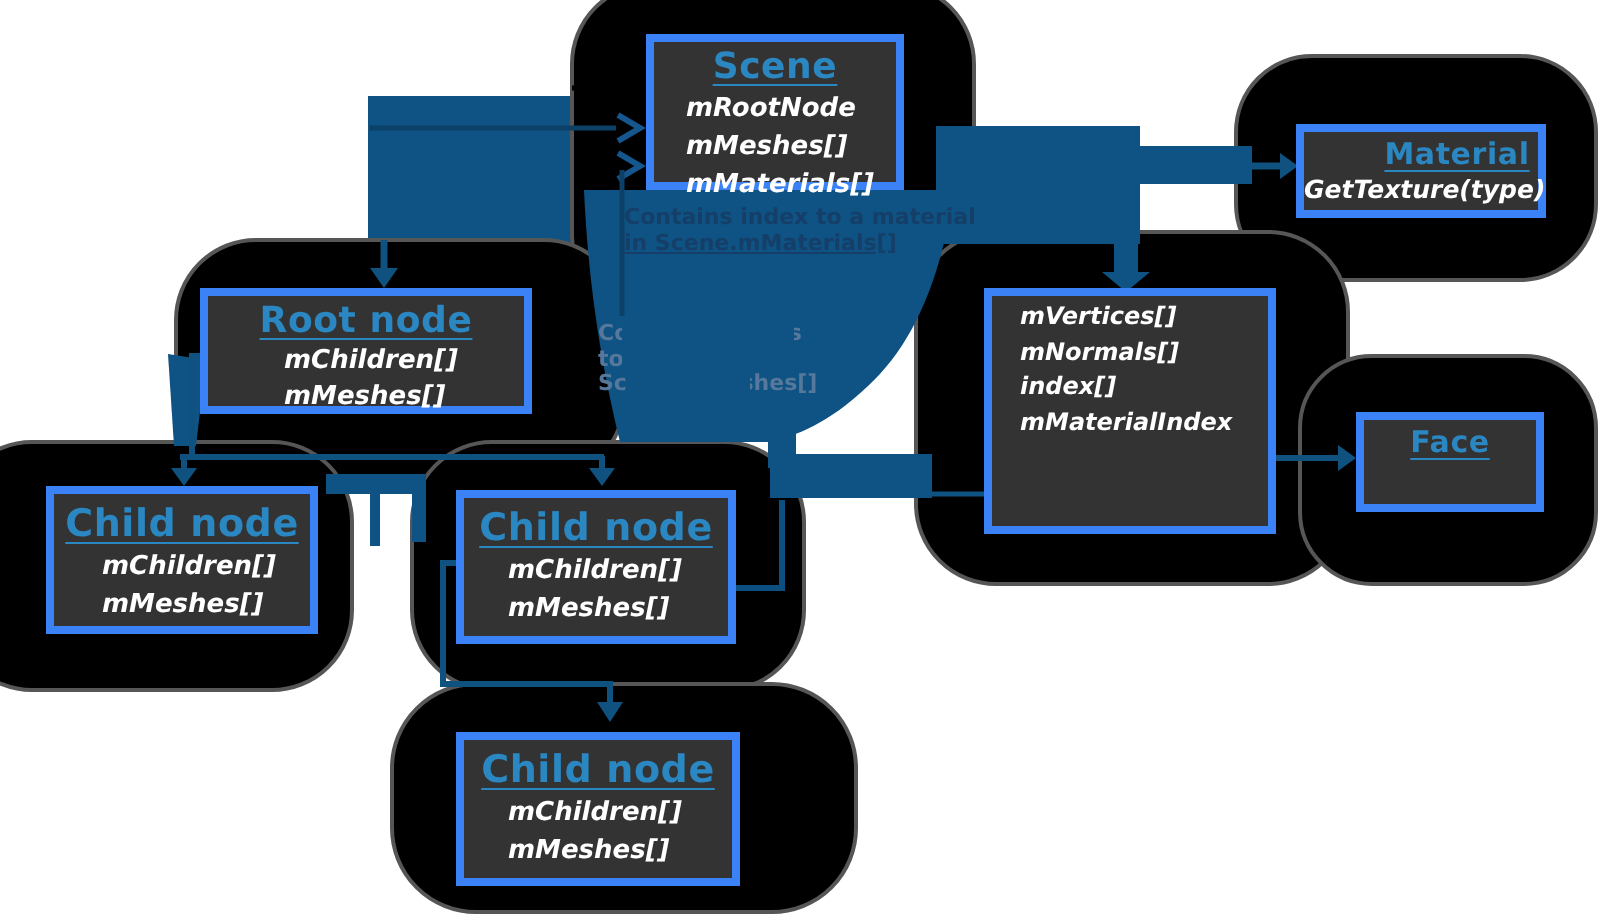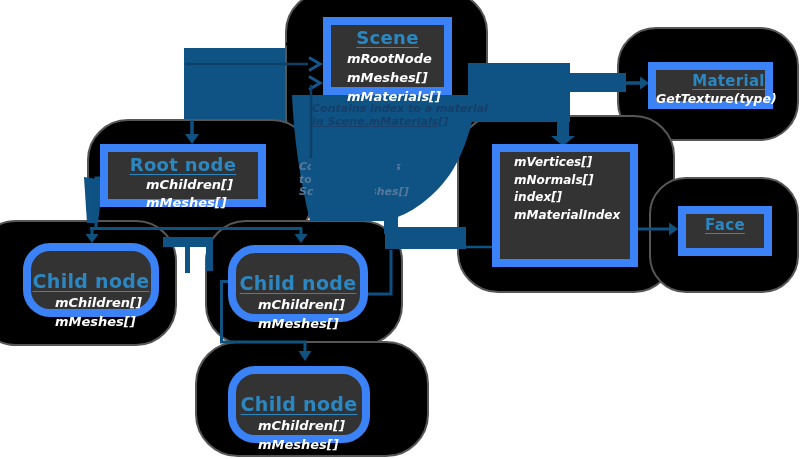--- a/index.html
+++ b/index.html
@@ -2,21 +2,21 @@
 <html><head>
 <meta charset="utf-8">
 <style>
   html,body{margin:0;padding:0;}
   #stage{
     position:relative;width:800px;height:459px;background:#ffffff;overflow:hidden;
     font-family:"DejaVu Sans","Liberation Sans",sans-serif;
   }
   #conn{position:absolute;left:0;top:0;width:800px;height:459px;}
   .box{
-    position:absolute;background:#333333;border:8px solid #3b82f6;box-sizing:border-box;
+    position:absolute;background:#333333;border:4px solid #3b82f6;box-sizing:border-box;
     z-index:30;
   }
   .box .t{
     display:block;text-align:center;font-weight:bold;color:#2b87c2;
     text-decoration:underline;text-underline-offset:3px;letter-spacing:.3px;
   }
   .box .f{
     display:block;color:#ffffff;font-weight:bold;font-style:italic;white-space:nowrap;
   }
   
@@ -34,31 +34,31 @@
   #box-root .f{font-size:13px;line-height:18px;padding-left:38px;}
   
   #box-mesh{left:492px;top:144px;width:146px;height:123px;padding-top:2px;}
   #box-mesh .t{font-size:18px;line-height:23px;}
   #box-mesh .f{font-size:12px;line-height:17.6px;padding-left:14px;}
   
   #box-face{left:678px;top:206px;width:94px;height:50px;padding-top:2px;}
   #box-face .t{font-size:15px;line-height:19px;}
   #box-face .f{font-size:12.5px;line-height:17px;text-align:center;}
   
-  .childbox{padding-top:18px;border-radius:27px;}
+  .childbox{padding-top:3px;}
   .childbox .t{font-size:19px;line-height:25px;}
   .childbox .f{font-size:13px;line-height:18.5px;}
   #box-child-left{left:23px;top:243px;width:136px;height:74px;}
   #box-child-left .f{padding-left:24px;}
   #box-child-mid{left:228px;top:245px;width:140px;height:77px;}
   #box-child-mid .f{padding-left:22px;}
   #box-child-bot{left:228px;top:366px;width:142px;height:77px;}
   #box-child-bot .f{padding-left:22px;}
   
-  .note{position:absolute;z-index:20;font-weight:bold;font-style:italic;white-space:nowrap;}
+  .note{position:absolute;z-index:20;font-weight:bold;white-space:nowrap;}
   #note-material{left:312px;top:103px;font-size:11px;line-height:12.5px;color:#153f68;}
   #note-material .u{text-decoration:underline;}
   #note-mesh{left:299px;top:161px;font-size:11px;line-height:12.5px;color:#56789a;}
   .occluder{position:absolute;background:#0e5384;z-index:21;}
   #occ1{left:311px;top:158px;width:86px;height:27px;}
   #occ2{left:313px;top:184px;width:62px;height:16px;}
 </style>
 </head>
 <body>
 

